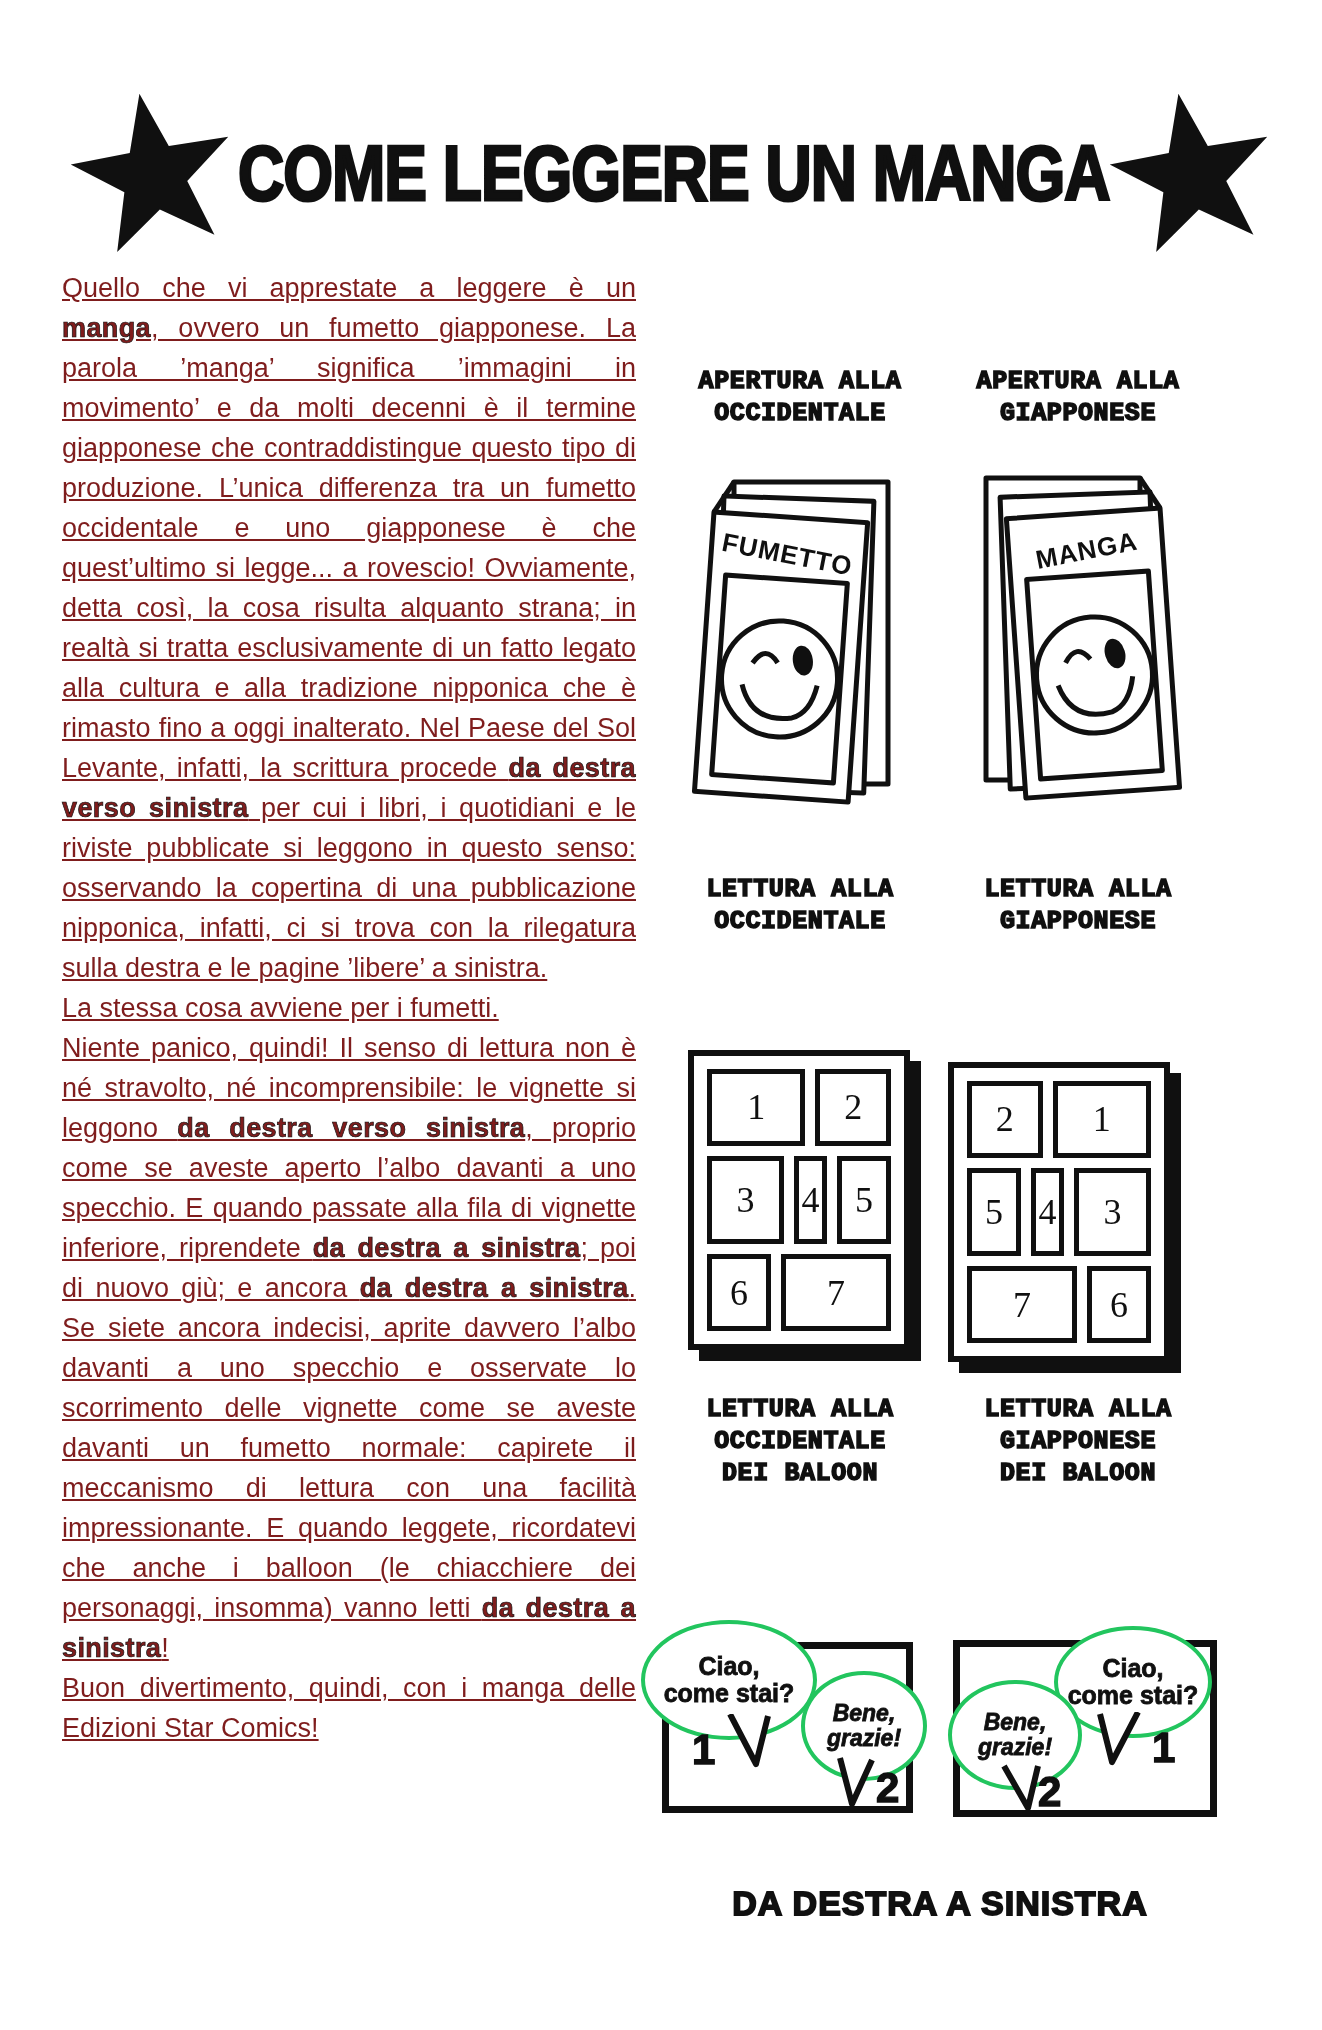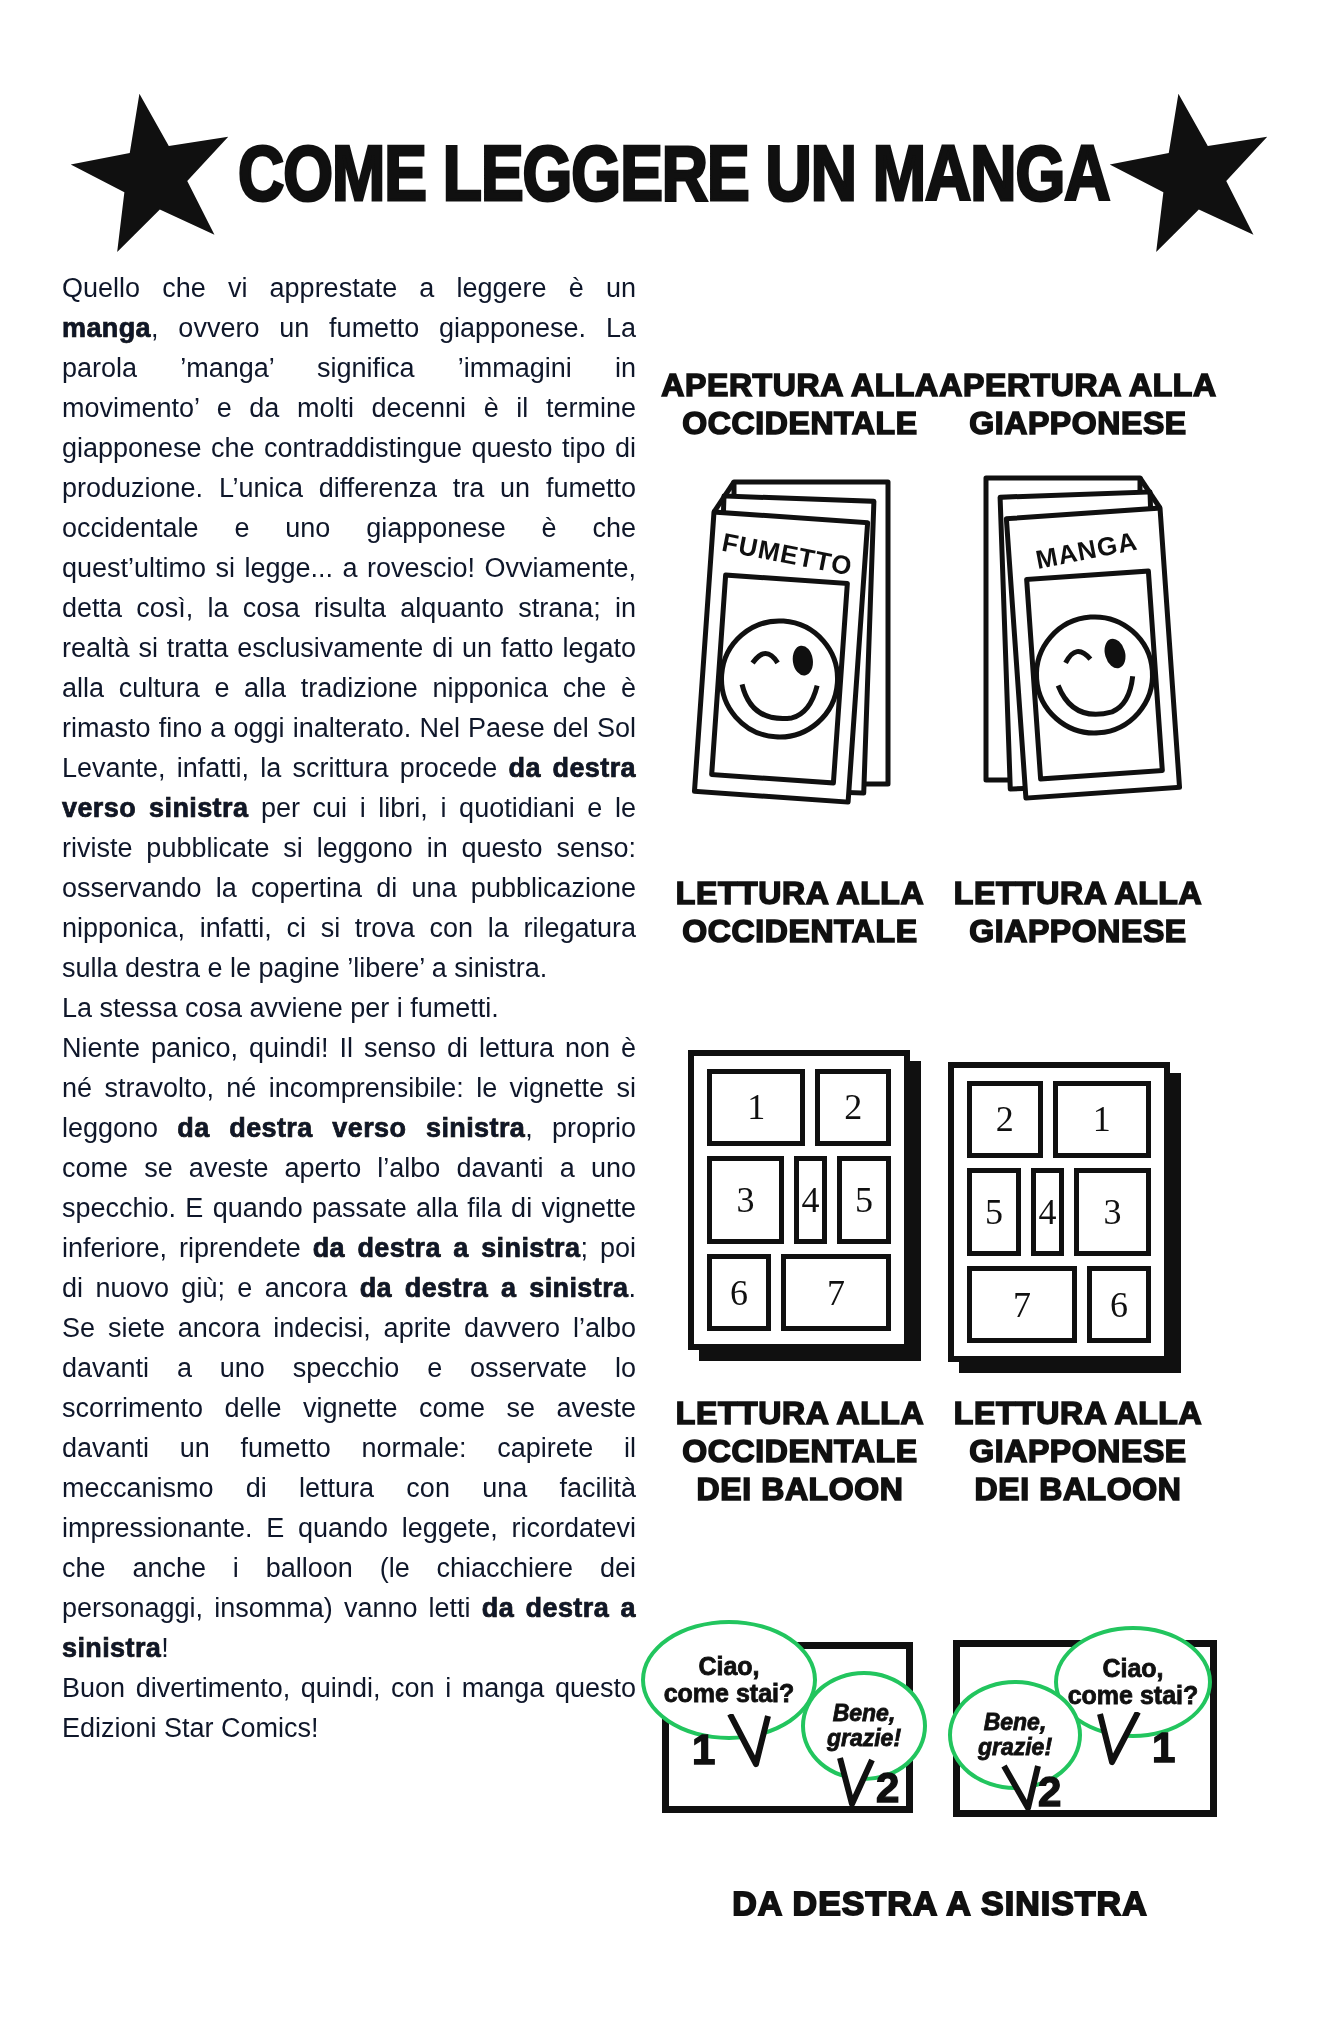--- a/index.html
+++ b/index.html
@@ -11,29 +11,30 @@
   .masthead{position:absolute;left:70px;top:88px;width:1180px;height:170px;
     display:flex;align-items:center;}
   .star{width:168px;height:168px;flex:0 0 auto;}
   .page-title{
     flex:1;text-align:center;font-size:64px;font-weight:bold;letter-spacing:-1px;
     -webkit-text-stroke:2.5px #101010;transform:scaleY(1.22);white-space:nowrap;
   }
   
   .article{
     position:absolute;left:62px;top:268px;width:574px;
-    font-size:27px;line-height:40px;text-align:justify;color:#0f172a;
+    font-size:27px;line-height:40px;text-align:justify;color:#7f1d1d;text-decoration:underline;
   }
   .article p{margin:0;}
   .article b{-webkit-text-stroke:0.7px #101010;letter-spacing:0.4px;}
   
   .hdr{
-    position:absolute;width:280px;text-align:center;font-size:32px;line-height:38px;
+    position:absolute;width:280px;text-align:center;font-size:25px;line-height:32px;
     font-weight:bold;-webkit-text-stroke:1.6px #101010;letter-spacing:0.6px;
     white-space:pre-line;
+    font-family:Liberation Mono, monospace;
   }
   .caption-bottom{
     position:absolute;left:660px;top:1884px;width:560px;text-align:center;
     font-size:34px;font-weight:bold;-webkit-text-stroke:1.8px #101010;letter-spacing:1px;
   }
   
   .book{position:absolute;}
   .book text{
     font-family:"Liberation Sans",sans-serif;font-weight:bold;font-size:26px;
     letter-spacing:1px;fill:#101010;stroke:none;text-anchor:middle;
@@ -77,21 +78,21 @@
     <div class="page-title">COME LEGGERE UN MANGA</div>
     <svg class="star" viewBox="0 0 100 100">
       <polygon transform="rotate(-10 50 52)" fill="#101010" points="50,2 61.8,35.8 97.6,36.5 69,58.2 79.4,92.5 50,72 20.6,92.5 31,58.2 2.4,36.5 38.2,35.8"></polygon>
     </svg>
   </div>
 
   <div class="article">
       <p><span>Quello che vi apprestate a leggere è un </span><b>manga</b><span>, ovvero un fumetto giapponese. La parola ’manga’ significa ’immagini in movimento’ e da molti decenni è il termine giapponese che contraddistingue questo tipo di produzione. L’unica differenza tra un fumetto occidentale e uno giapponese è che quest’ultimo si legge... a rovescio! Ovviamente, detta così, la cosa risulta alquanto strana; in realtà si tratta esclusivamente di un fatto legato alla cultura e alla tradizione nipponica che è rimasto fino a oggi inalterato. Nel Paese del Sol Levante, infatti, la scrittura procede </span><b>da destra verso sinistra</b><span> per cui i libri, i quotidiani e le riviste pubblicate si leggono in questo senso: osservando la copertina di una pubblicazione nipponica, infatti, ci si trova con la rilegatura sulla destra e le pagine ’libere’ a sinistra.</span></p>
       <p><span>La stessa cosa avviene per i fumetti.</span></p>
       <p><span>Niente panico, quindi! Il senso di lettura non è né stravolto, né incomprensibile: le vignette si leggono </span><b>da destra verso sinistra</b><span>, proprio come se aveste aperto l’albo davanti a uno specchio. E quando passate alla fila di vignette inferiore, riprendete </span><b>da destra a sinistra</b><span>; poi di nuovo giù; e ancora </span><b>da destra a sinistra</b><span>. Se siete ancora indecisi, aprite davvero l’albo davanti a uno specchio e osservate lo scorrimento delle vignette come se aveste davanti un fumetto normale: capirete il meccanismo di lettura con una facilità impressionante. E quando leggete, ricordatevi che anche i balloon (le chiacchiere dei personaggi, insomma) vanno letti </span><b>da destra a sinistra</b><span>!</span></p>
-      <p><span>Buon divertimento, quindi, con i manga questo Edizioni Star Comics!</span></p>
+      <p><span>Buon divertimento, quindi, con i manga delle Edizioni Star Comics!</span></p>
     </div>
 
   <div class="hdr" style="left:660px;top:366px;">APERTURA ALLA
 OCCIDENTALE</div>
   <div class="hdr" style="left:938px;top:366px;">APERTURA ALLA
 GIAPPONESE</div>
 
   <svg class="book" style="left:682px;top:468px;" width="230" height="352" viewBox="0 0 230 352">
     <g fill="#ffffff" stroke="#101010" stroke-width="5" stroke-linejoin="round">
       <rect x="52" y="14" width="154" height="302"></rect>

